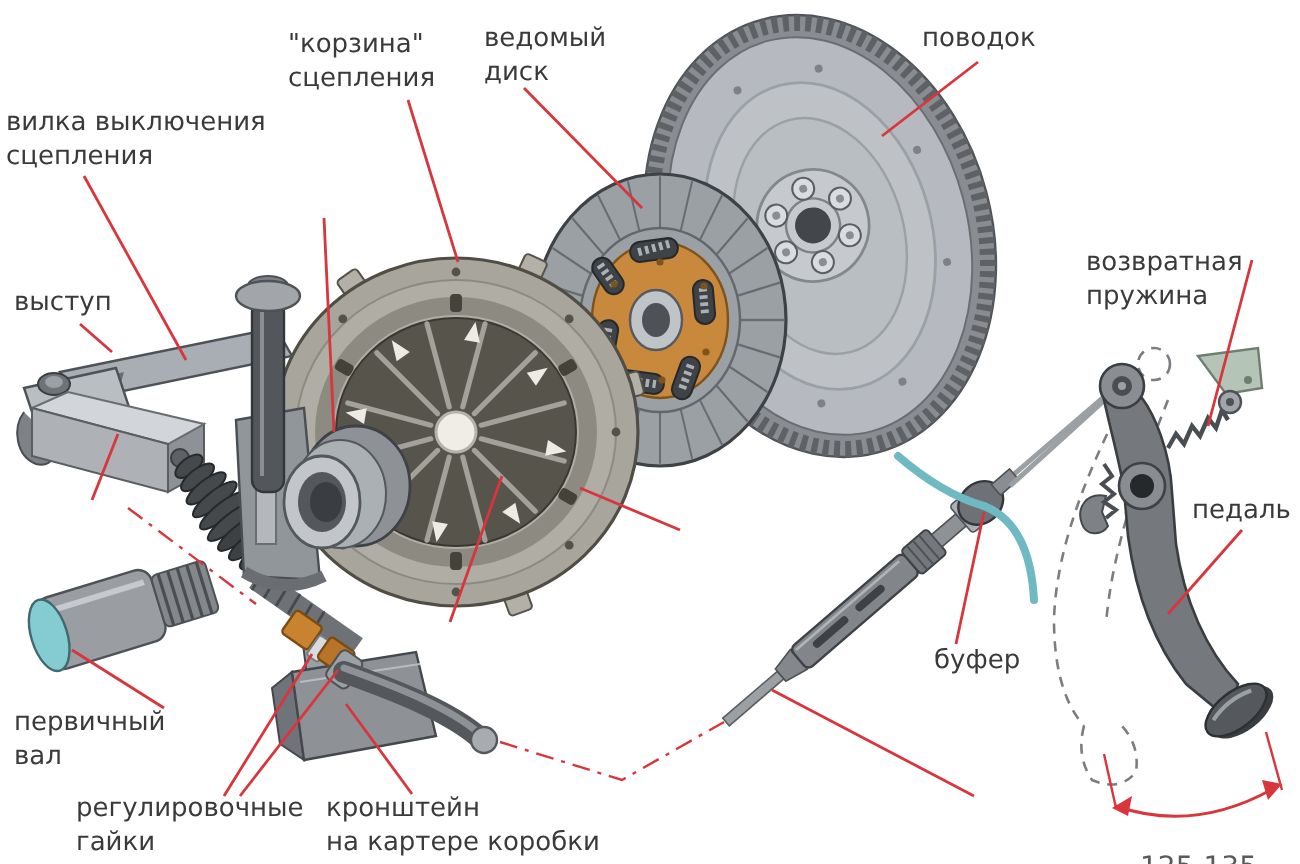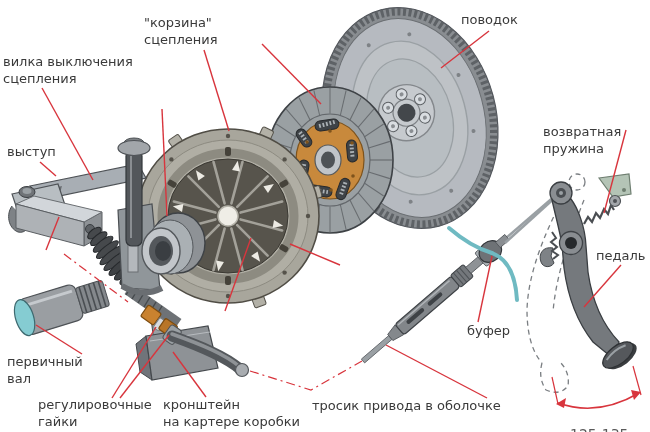--- a/index.html
+++ b/index.html
@@ -390,27 +390,28 @@
     <line x1="478" y1="322" x2="492" y2="256"></line>
     <line x1="626" y1="130" x2="604" y2="213"></line>
     <line x1="621" y1="265" x2="584" y2="307"></line>
   </g>
 </svg>
 
   <div class="lbl" style="left:3px;top:53px">вилка выключения
 сцепления</div>
   <div class="lbl" style="left:144px;top:14px">"корзина"
 сцепления</div>
+  <div class="lbl" style="left:242px;top:11px">ведомый
+диск</div>
   <div class="lbl" style="left:461px;top:11px">поводок</div>
   <div class="lbl" style="left:7px;top:143px">выступ</div>
   <div class="lbl" style="left:38px;top:396px">регулировочные
 гайки</div>
   <div class="lbl" style="left:7px;top:353px">первичный
 вал</div>
   <div class="lbl" style="left:163px;top:396px">кронштейн
 на картере коробки</div>
-  <div class="lbl" style="left:312px;top:397px">тросик привода в оболочке</div>
   <div class="lbl" style="left:467px;top:322px">буфер</div>
   <div class="lbl" style="left:543px;top:123px">возвратная
 пружина</div>
   <div class="lbl" style="left:596px;top:247px">педаль</div>
   <div class="lbl dim" style="left:570px;top:409px">125-135 мм</div>
 </div>
 
 </body></html>

